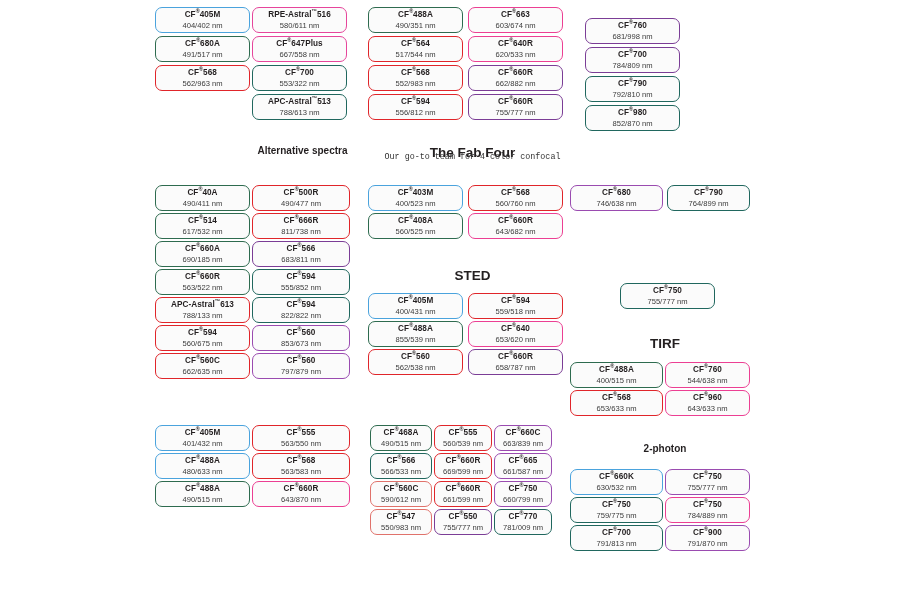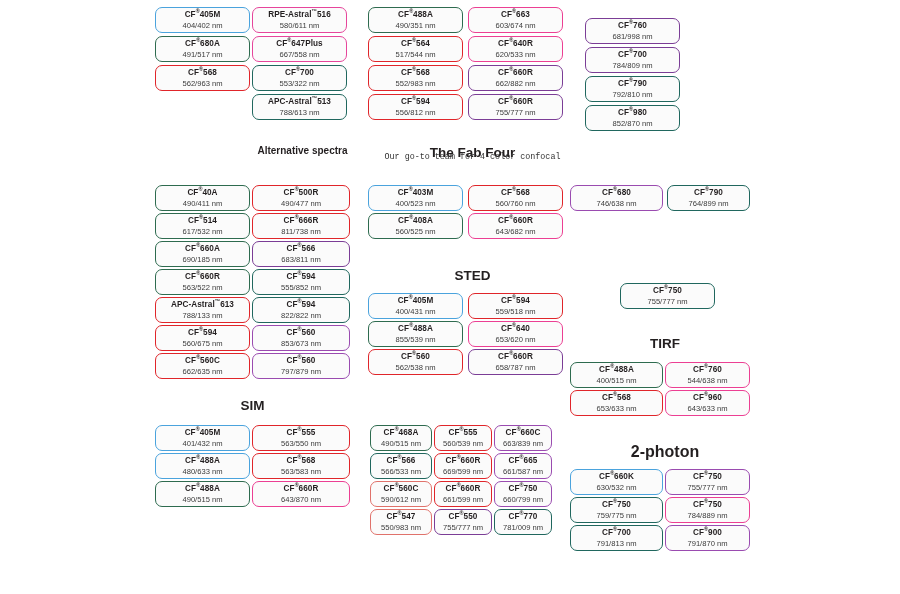--- a/index.html
+++ b/index.html
@@ -272,21 +272,21 @@
       <div class="nm-vals">653/633 nm</div>
     </div>
     <div class="pill" style="left: 665px; top: 362px; width: 85px; height: 26px; border-color: rgb(236, 63, 147);">
       <div class="nm-name">CF<span class="sup">®</span>760</div>
       <div class="nm-vals">544/638 nm</div>
     </div>
     <div class="pill" style="left: 665px; top: 390px; width: 85px; height: 26px; border-color: rgb(236, 63, 147);">
       <div class="nm-name">CF<span class="sup">®</span>960</div>
       <div class="nm-vals">643/633 nm</div>
     </div>
-    <div class="sect-title" style="left: 570px; top: 443px; width: 190px; font-size: 16px;">2-photon</div>
+    <div class="sect-title" style="left: 570px; top: 443px; width: 190px; font-size: 10px;">2-photon</div>
     <div class="pill" style="left: 570px; top: 469px; width: 93px; height: 26px; border-color: rgb(74, 163, 221);">
       <div class="nm-name">CF<span class="sup">®</span>660K</div>
       <div class="nm-vals">630/532 nm</div>
     </div>
     <div class="pill" style="left: 570px; top: 497px; width: 93px; height: 26px; border-color: rgb(32, 103, 94);">
       <div class="nm-name">CF<span class="sup">®</span>750</div>
       <div class="nm-vals">759/775 nm</div>
     </div>
     <div class="pill" style="left: 570px; top: 525px; width: 93px; height: 26px; border-color: rgb(32, 103, 94);">
       <div class="nm-name">CF<span class="sup">®</span>700</div>
@@ -297,21 +297,20 @@
       <div class="nm-vals">755/777 nm</div>
     </div>
     <div class="pill" style="left: 665px; top: 497px; width: 85px; height: 26px; border-color: rgb(236, 63, 147);">
       <div class="nm-name">CF<span class="sup">®</span>750</div>
       <div class="nm-vals">784/889 nm</div>
     </div>
     <div class="pill" style="left: 665px; top: 525px; width: 85px; height: 26px; border-color: rgb(154, 75, 176);">
       <div class="nm-name">CF<span class="sup">®</span>900</div>
       <div class="nm-vals">791/870 nm</div>
     </div>
-    <div class="sect-title" style="left: 155px; top: 398px; width: 195px; font-size: 13.5px;">SIM</div>
     <div class="pill" style="left: 155px; top: 425px; width: 95px; height: 26px; border-color: rgb(74, 163, 221);">
       <div class="nm-name">CF<span class="sup">®</span>405M</div>
       <div class="nm-vals">401/432 nm</div>
     </div>
     <div class="pill" style="left: 155px; top: 453px; width: 95px; height: 26px; border-color: rgb(74, 163, 221);">
       <div class="nm-name">CF<span class="sup">®</span>488A</div>
       <div class="nm-vals">480/633 nm</div>
     </div>
     <div class="pill" style="left: 155px; top: 481px; width: 95px; height: 26px; border-color: rgb(46, 107, 79);">
       <div class="nm-name">CF<span class="sup">®</span>488A</div>

